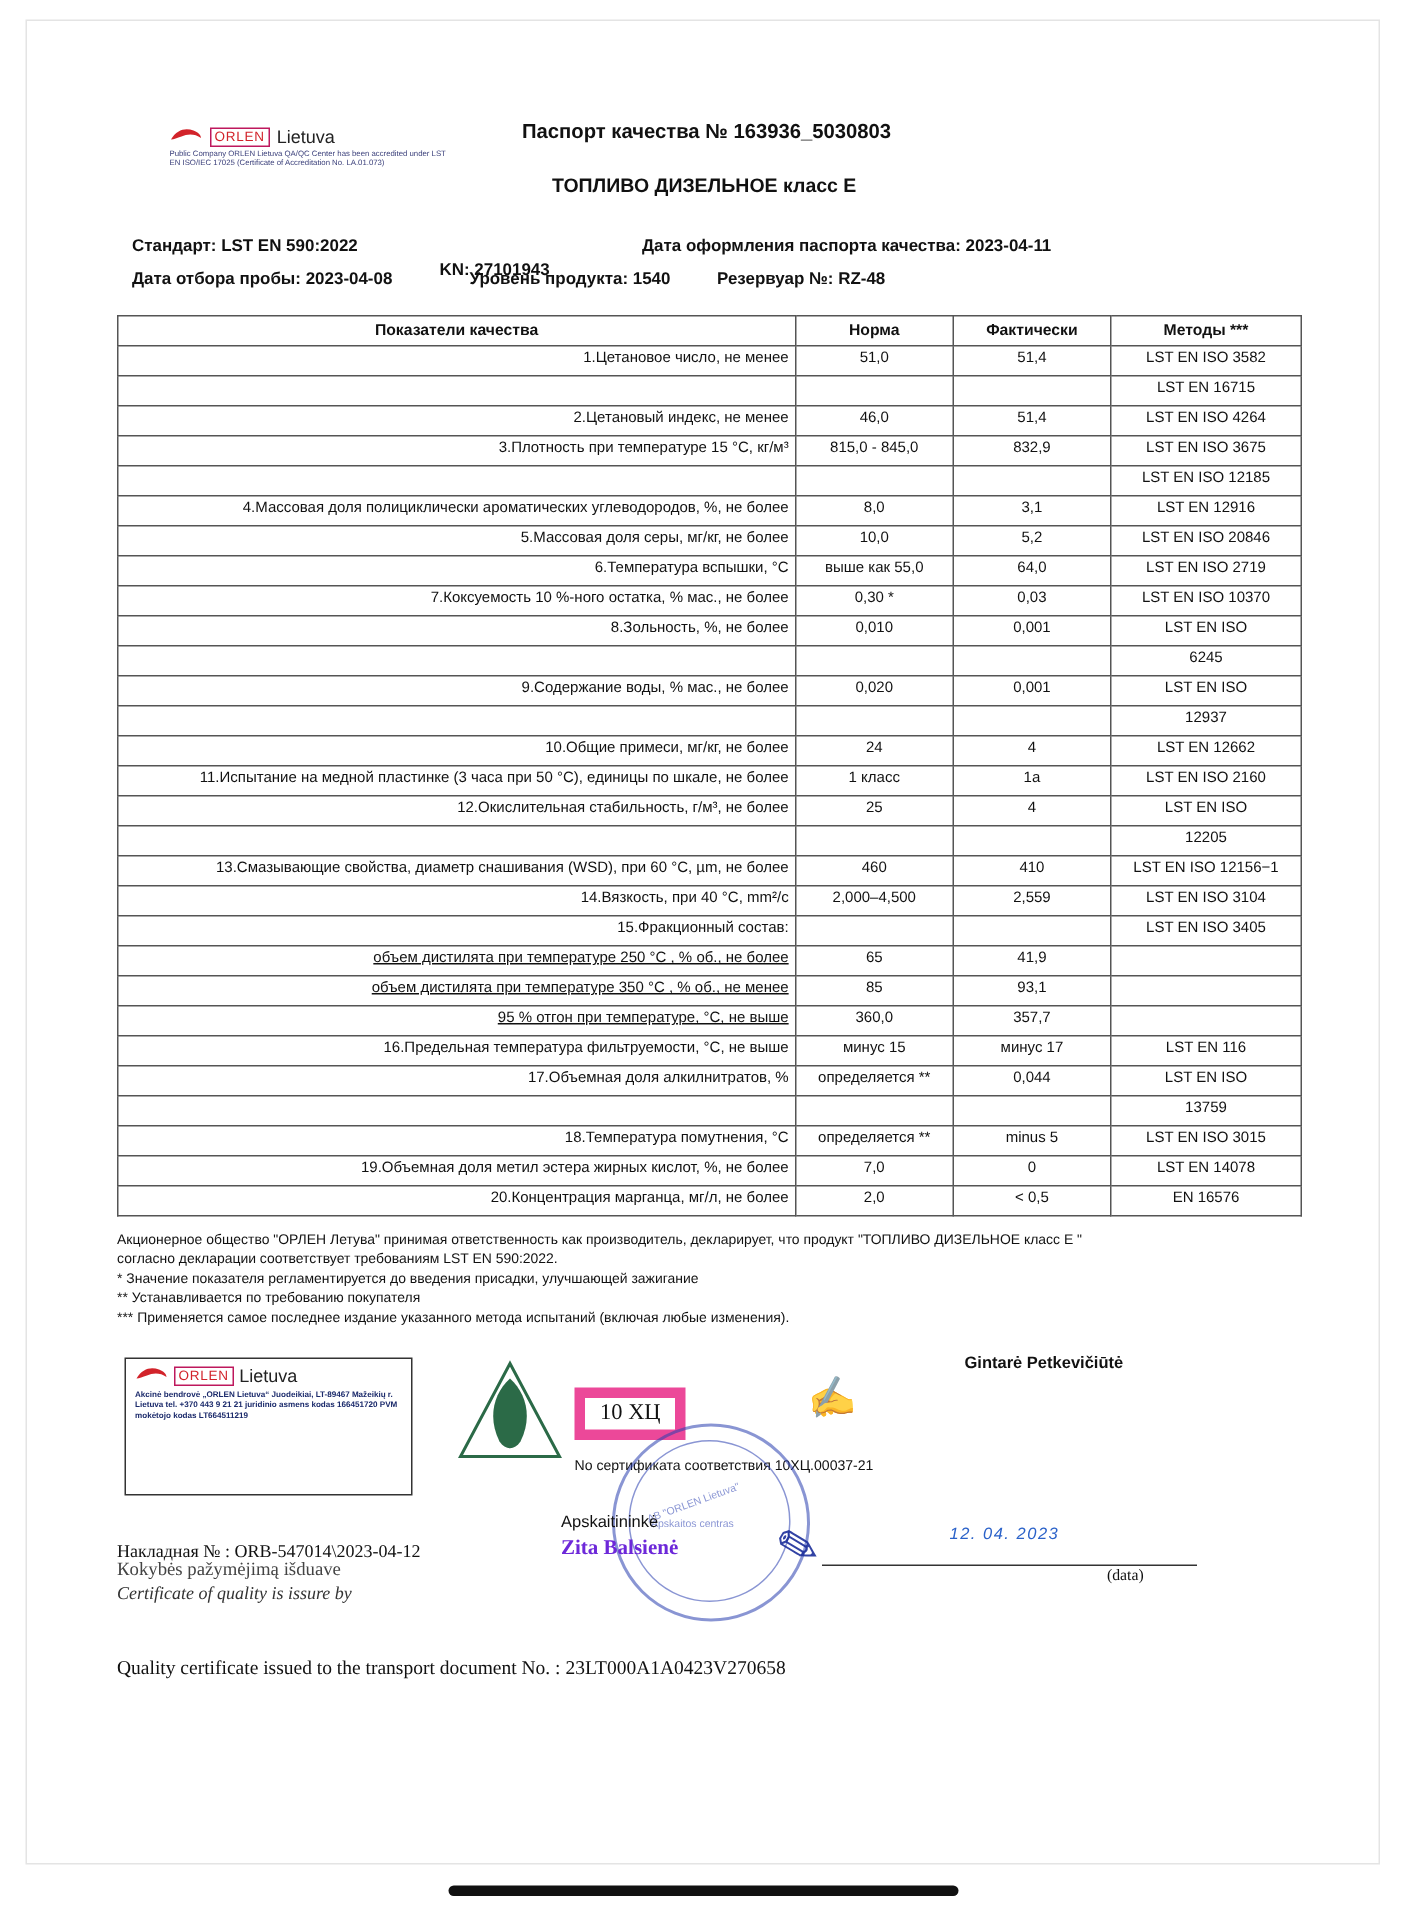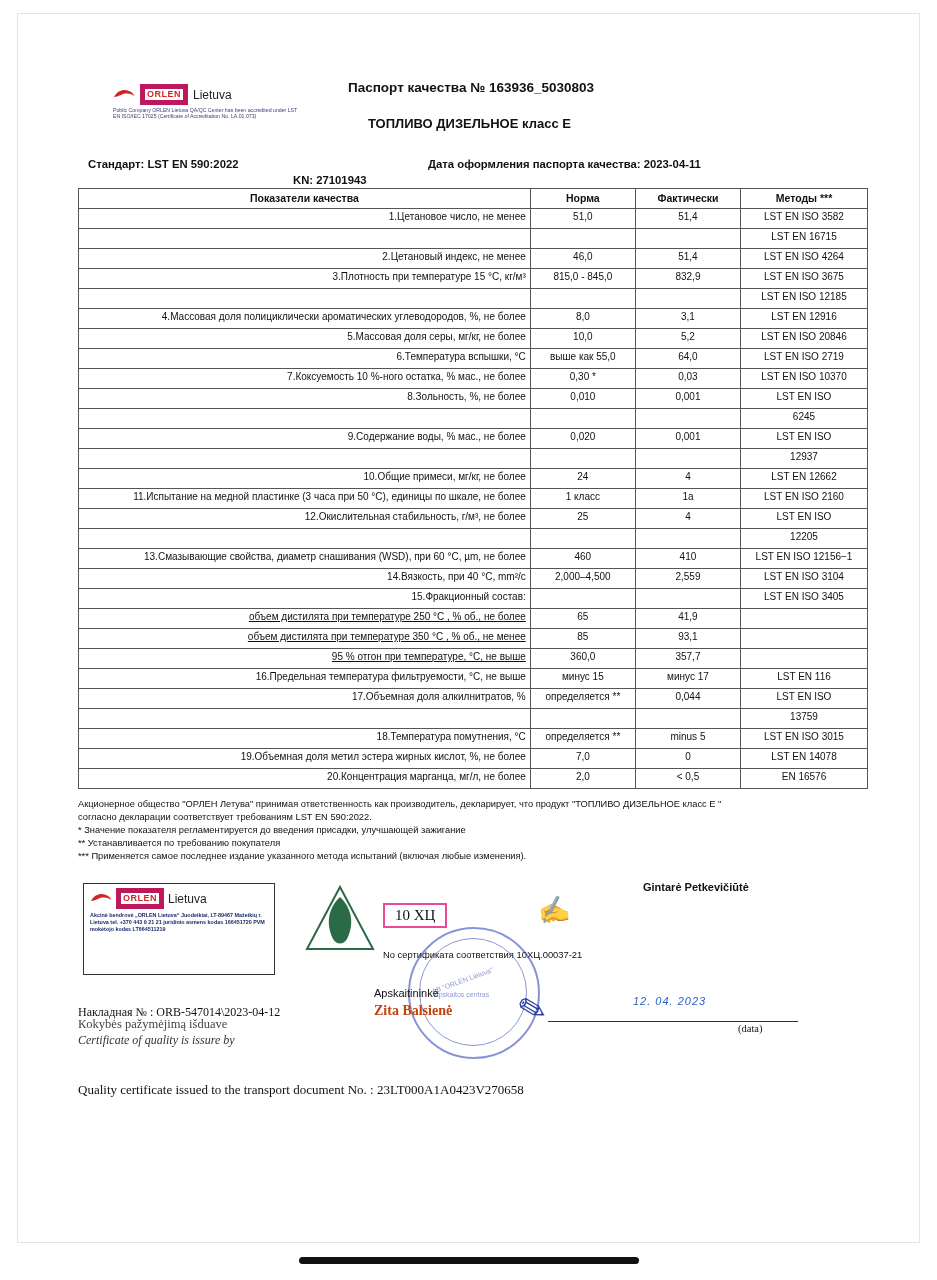--- a/index.html
+++ b/index.html
@@ -46,24 +46,24 @@
     display: flex;
     align-items: center;
     gap: 5px;
   }
   .logo-mark {
     width: 22px;
     height: 14px;
   }
   .logo-word {
     font-size: 9px;
-    font-weight: bold;
+    font-weight: normal;
     letter-spacing: .5px;
     color: #d2232a;
-    border: 5px solid #be185d;
+    border: 1px solid #be185d;
     padding: 0 2px;
     line-height: 11px;
   }
   .logo-name {
     font-size: 12px;
     color: #222;
   }
   .accred {
     margin-top: 2px;
     font-size: 5.2px;
@@ -178,21 +178,21 @@
   }
   .tri-wrap {
     position: absolute;
     left: 0; top: 0;
     width: 74px; height: 74px;
   }
   .cert-code {
     position: absolute;
     left: 80px;
     top: 20px;
-    border: 2px solid #ec4899;
+    border: 7px solid #ec4899;
     padding: 2px 10px;
     font-size: 15px;
     font-family: "Liberation Serif", serif;
   }
   .cert-no {
     position: absolute;
     left: 80px;
     top: 66px;
     font-size: 9.4px;
     white-space: nowrap;
@@ -245,21 +245,21 @@
     left: 296px;
     top: 110px;
     font-size: 11px;
     color: #111;
   }
   .acct-name {
     position: absolute;
     left: 296px;
     top: 126px;
     font-size: 14px;
-    color: #c2410c;
+    color: #6d28d9;
     font-family: "Liberation Serif", serif;
     font-weight: bold;
   }
   .scribble2 {
     position: absolute;
     left: 440px;
     top: 112px;
     font-size: 34px;
     color: #1c2f9b;
     font-family: "Liberation Serif", serif;
@@ -354,20 +354,25 @@
       <div class="title1">Паспорт качества № 163936_5030803</div>
       <div class="title2">ТОПЛИВО ДИЗЕЛЬНОЕ класс E</div>
     </div>
 
     <div class="meta">
       <div class="meta-row">
         <span class="m-std">Стандарт: LST EN 590:2022</span>
         <span class="m-kn">KN: 27101943</span>
         <span class="m-date">Дата оформления паспорта качества: 2023-04-11</span>
       </div>
+      <div class="meta-row">
+        <span class="m-samp">Дата отбора пробы: 2023-04-08</span>
+        <span class="m-lvl">Уровень продукта: 1540</span>
+        <span class="m-tank">Резервуар №: RZ-48</span>
+      </div>
     </div>
 
     <table class="qt">
       <thead>
         <tr>
           <th class="c-name">Показатели качества</th>
           <th class="c-norm">Норма</th>
           <th class="c-fact">Фактически</th>
           <th class="c-meth">Методы ***</th>
         </tr>

